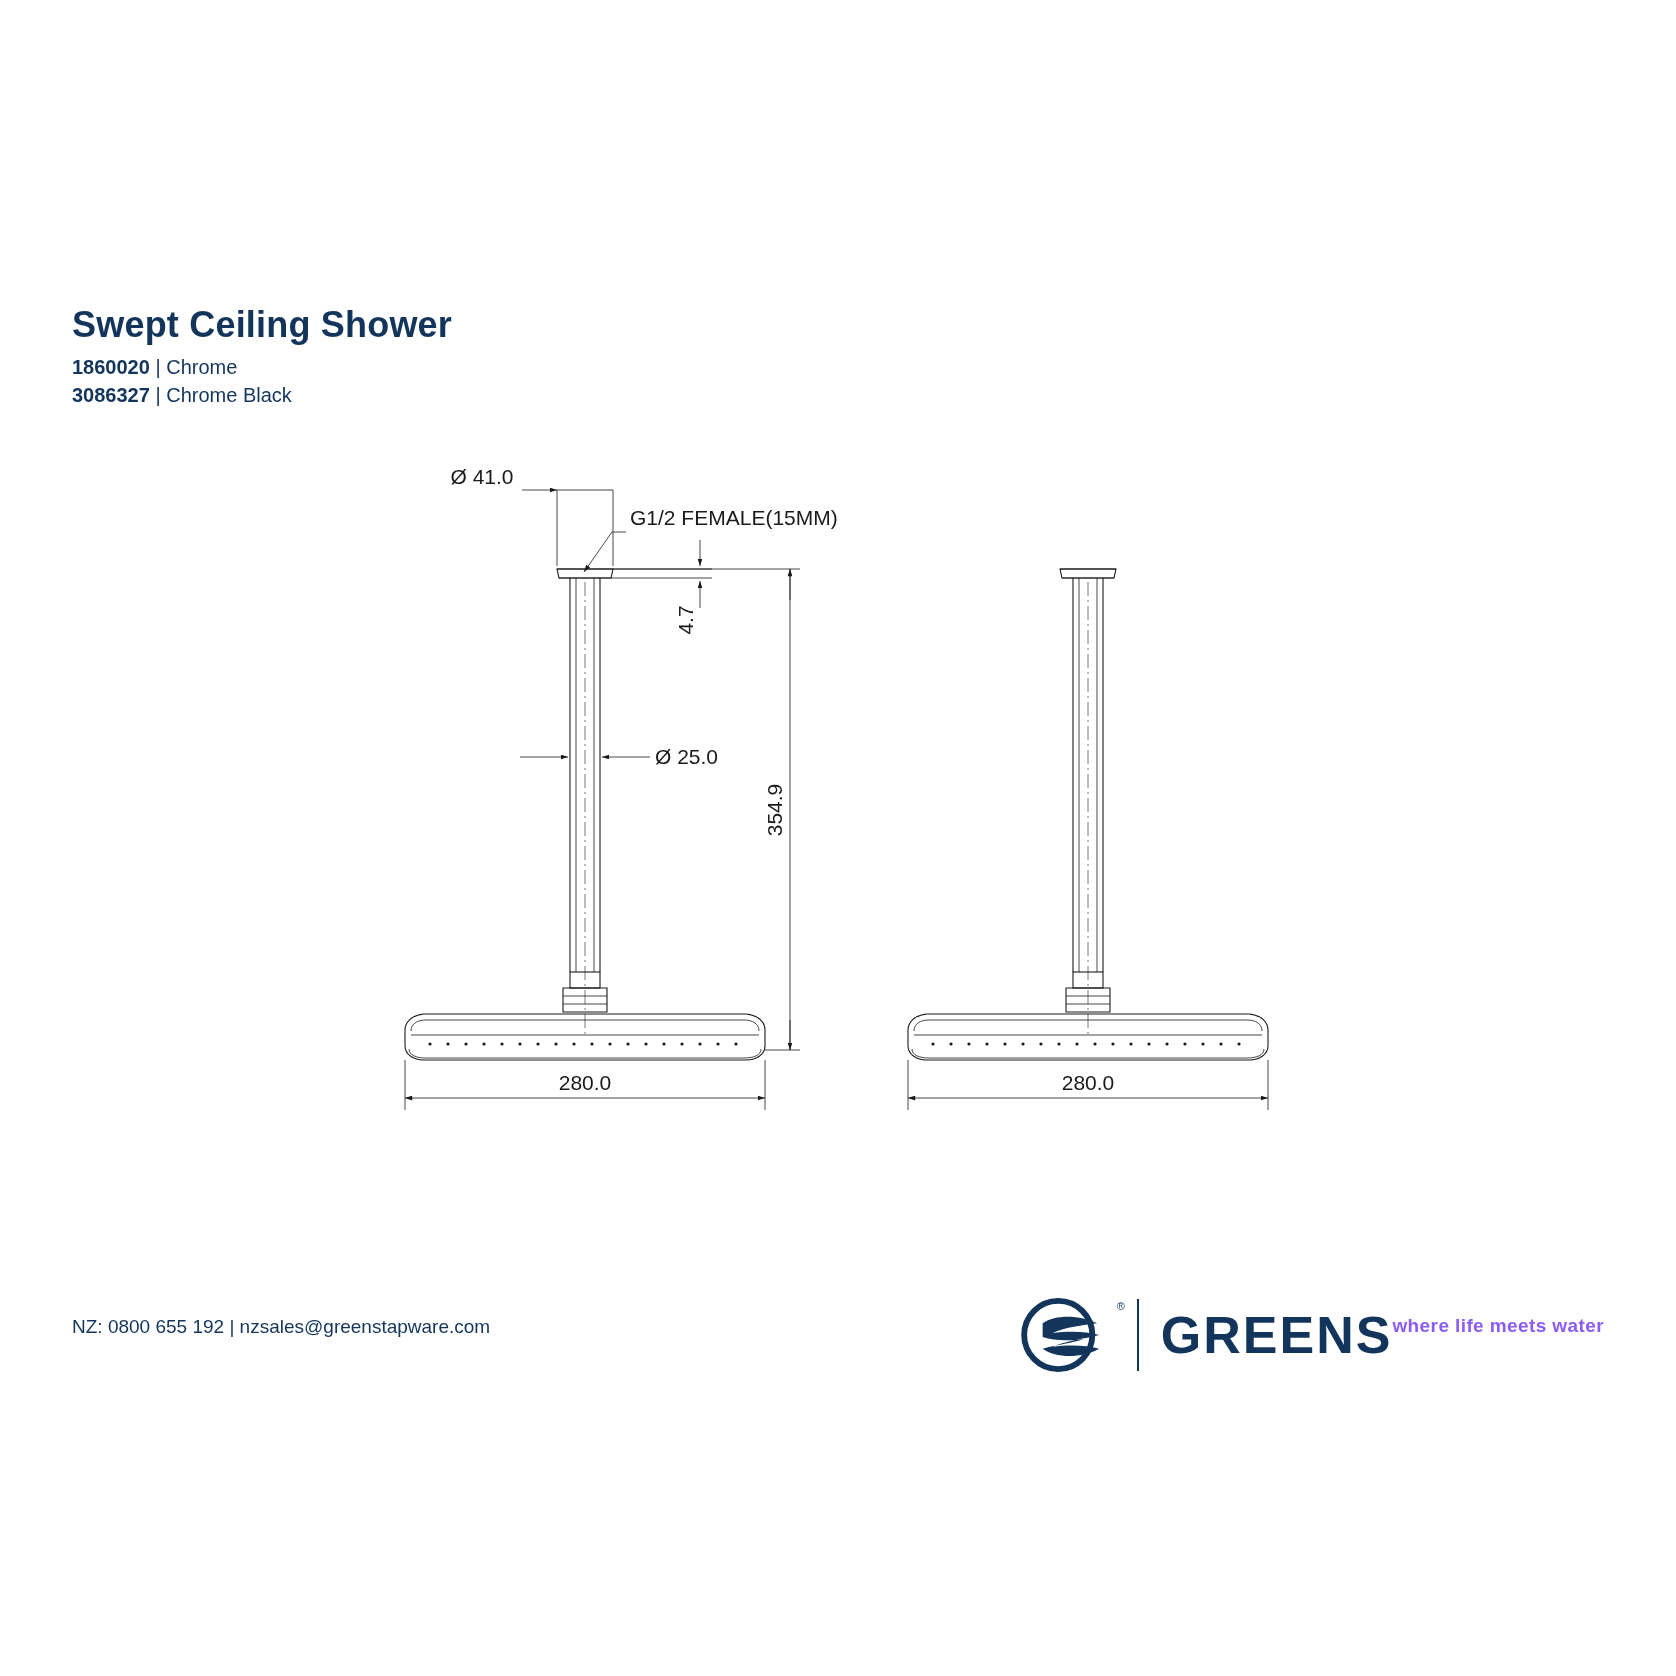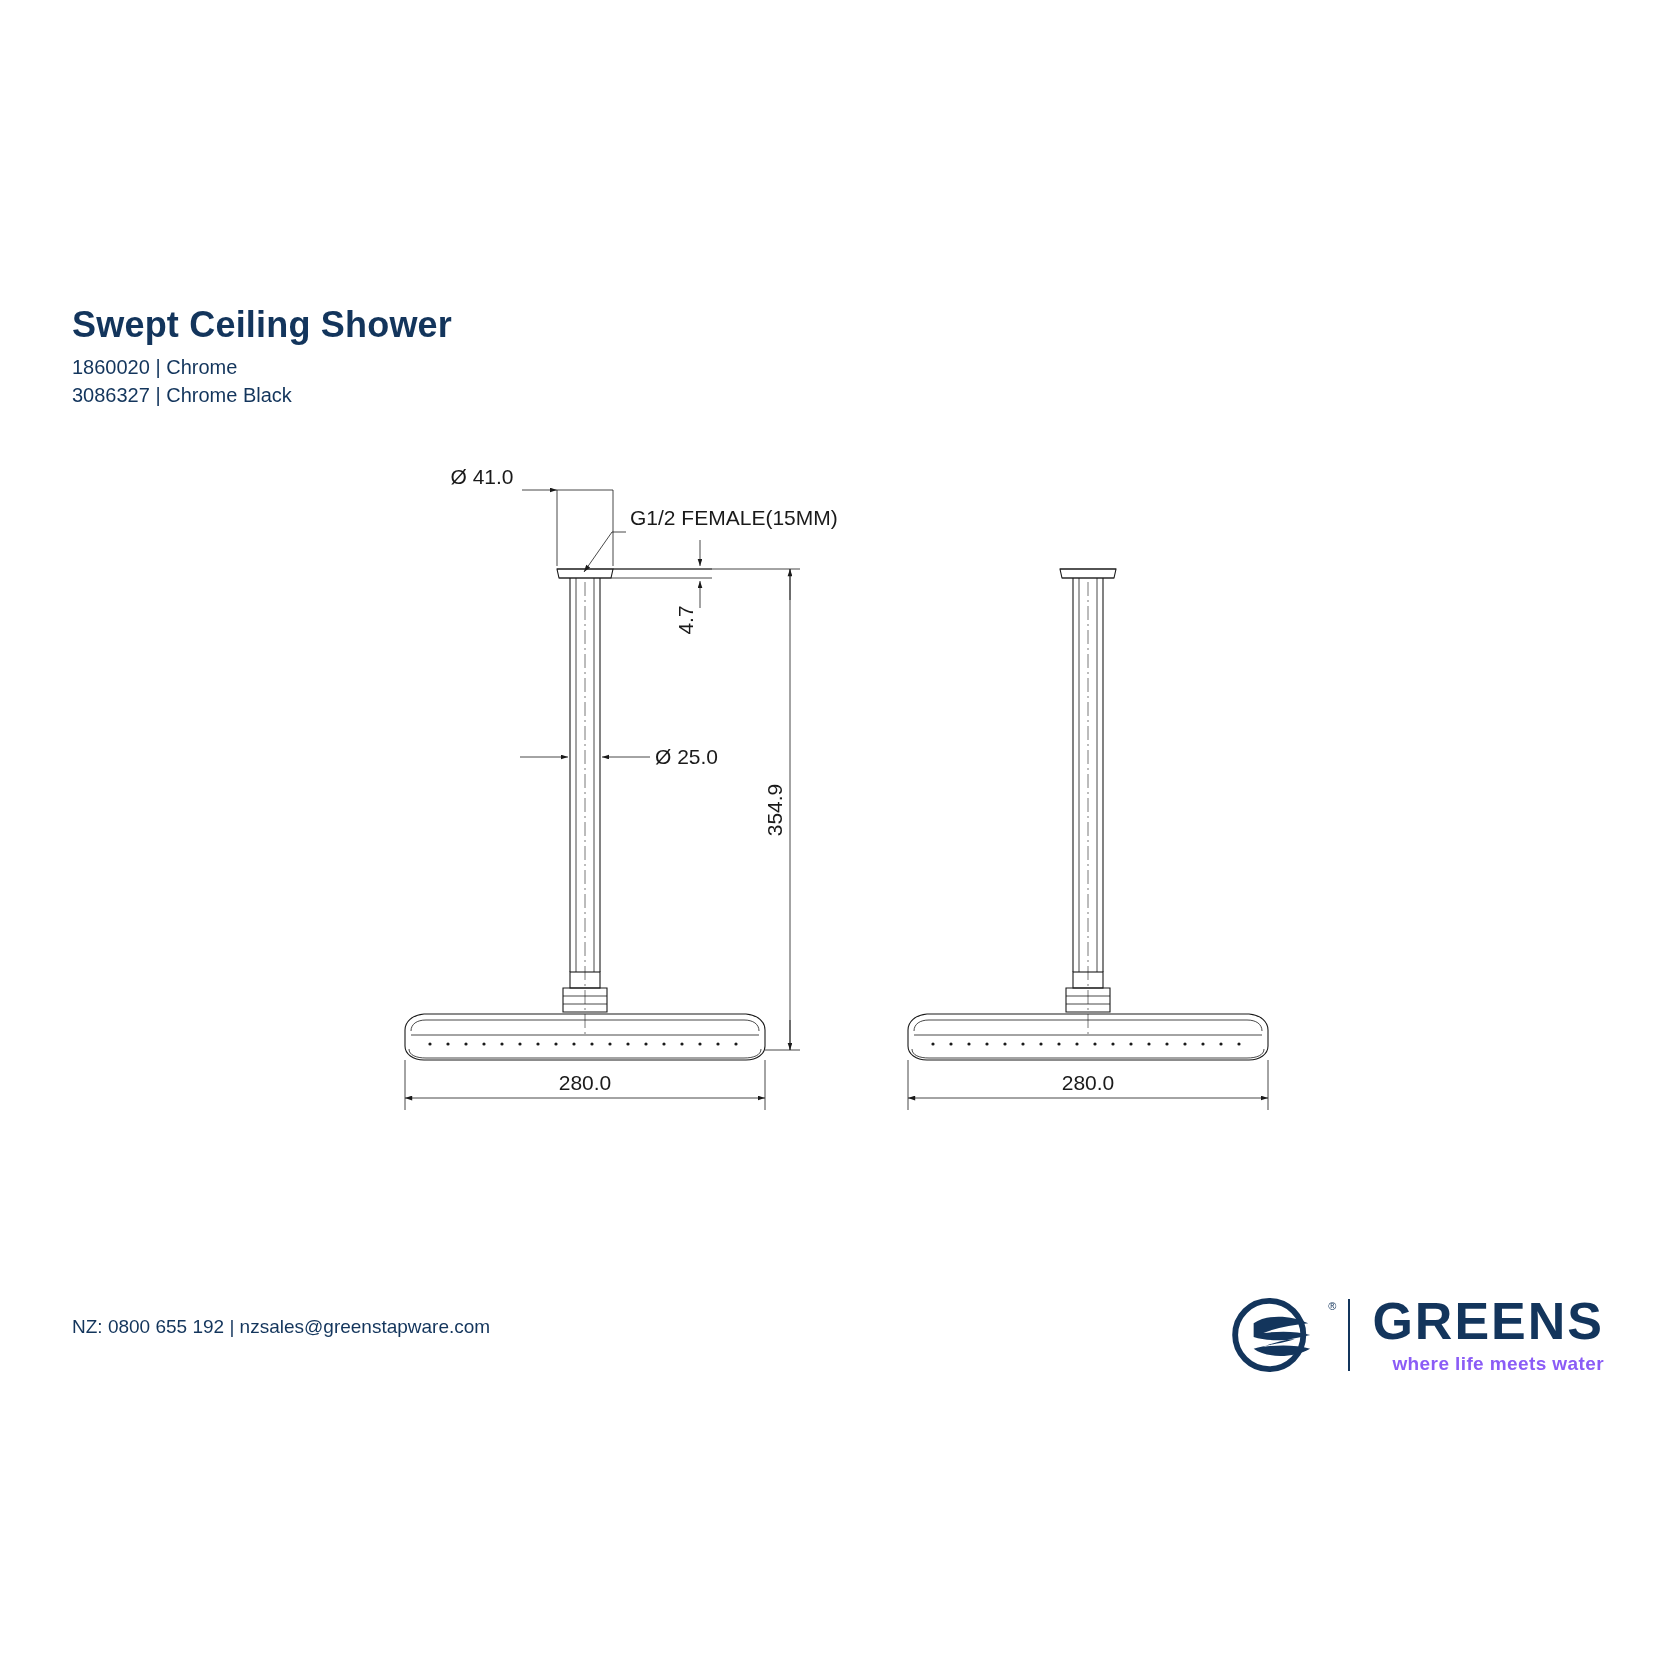--- a/index.html
+++ b/index.html
@@ -31,21 +31,21 @@
     margin: 0 0 8px 0;
     line-height: 1.1;
   }
   .variant-line {
     font-size: 20px;
     line-height: 28px;
     color: #13355c;
     white-space: nowrap;
   }
   .variant-line .code {
-    font-weight: normal;
+    font-weight: bold;
   }
   .variant-line .sep {
     font-weight: normal;
   }
   .variant-line .name {
     font-weight: normal;
   }
 
   
   #drawing {
@@ -93,21 +93,20 @@
     color: #13355c;
   }
   #brand-divider {
     width: 2px;
     height: 72px;
     background: #13355c;
     margin: 0 22px 0 6px;
   }
   #brand-text {
     display: flex;
-    flex-direction: column;
     justify-content: center;
   }
   #brand-name {
     font-size: 52px;
     font-weight: bold;
     letter-spacing: 2px;
     color: #13355c;
     line-height: 1;
   }
   #brand-tagline {

